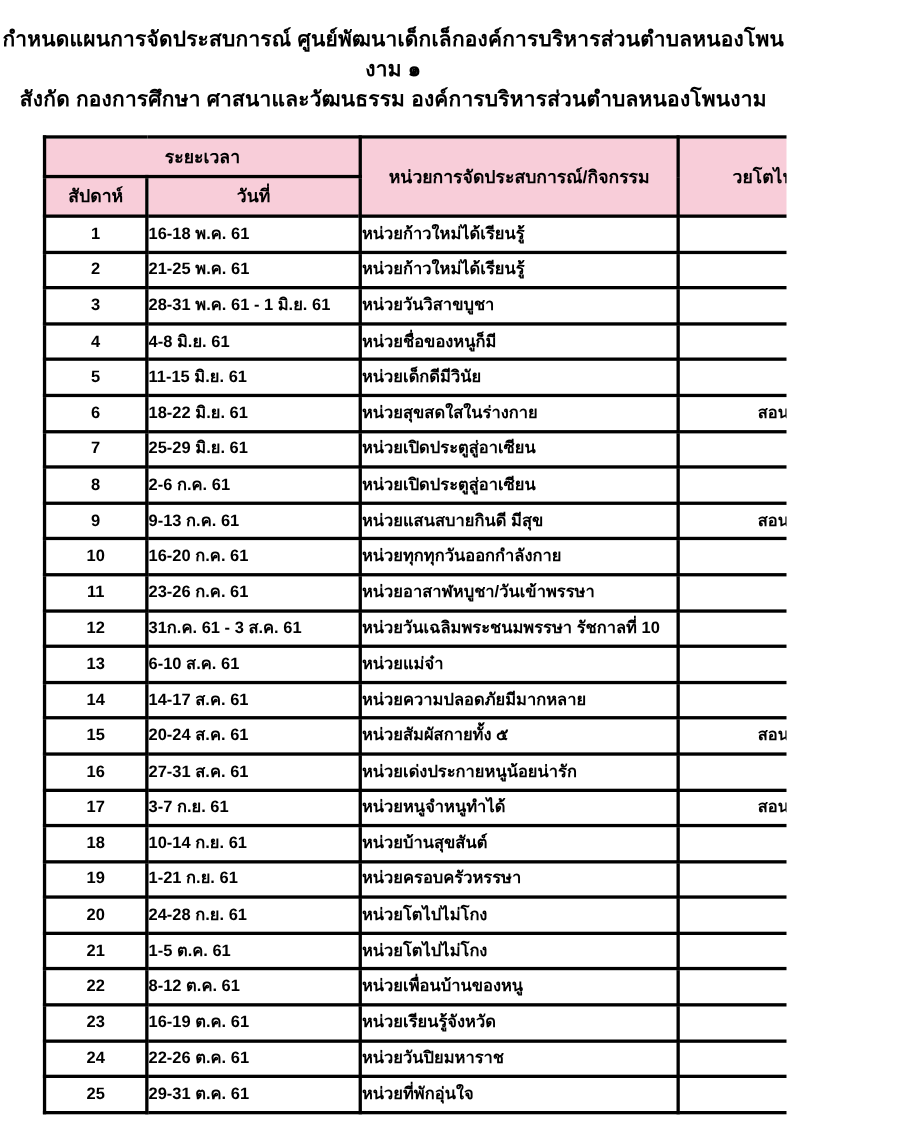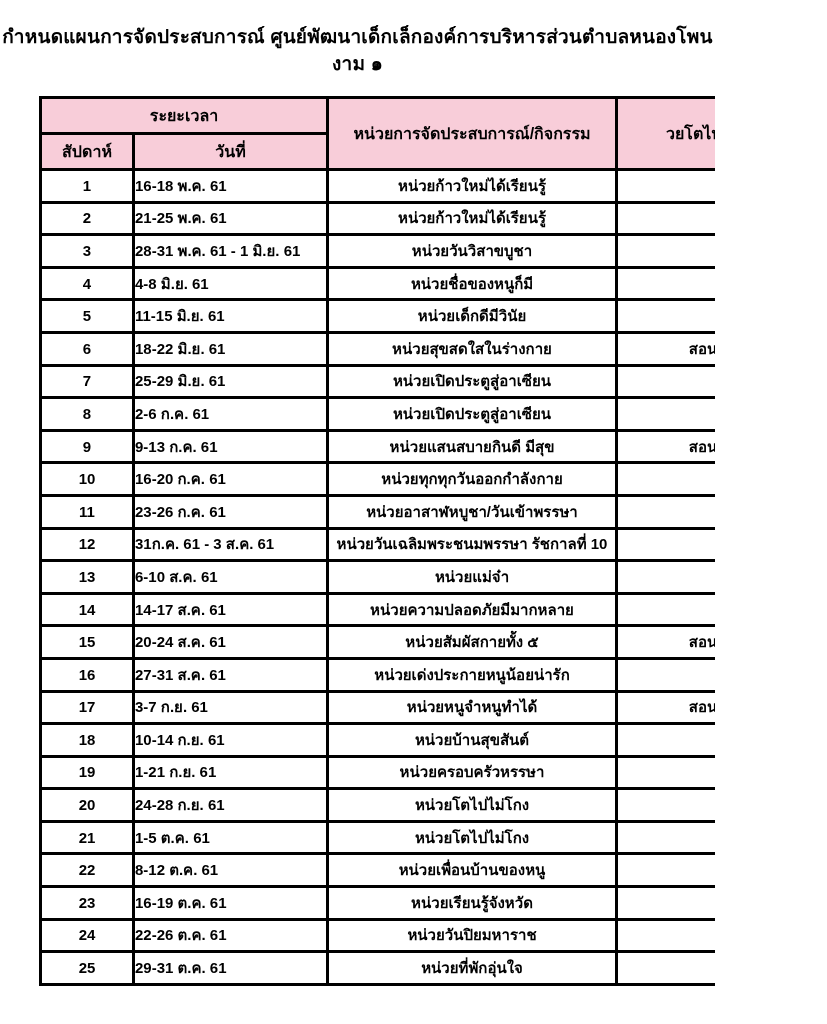--- a/index.html
+++ b/index.html
@@ -42,30 +42,31 @@
   }
   thead tr.header-row-1 th { height: 33px; }
   thead tr.header-row-2 th { height: 33px; }
   table.schedule td {
     font-size: 15px;
     height: 29.6px;
     line-height: 20px;
   }
   td.cell-week { text-align: center; }
   td.cell-date { text-align: left; padding-left: 10px; }
-  td.cell-unit { text-align: center; padding-left: 8px; }
+  td.cell-unit { text-align: left; padding-left: 8px; }
   td.cell-note { text-align: center; font-family: Liberation Serif, serif; }
 </style>
 </head>
 <body>
 
 <div class="page">
 
   <div class="title-block">
     <div>กำหนดแผนการจัดประสบการณ์ ศูนย์พัฒนาเด็กเล็กองค์การบริหารส่วนตำบลหนองโพนงาม ๑</div>
+    <div>สังกัด กองการศึกษา ศาสนาและวัฒนธรรม องค์การบริหารส่วนตำบลหนองโพนงาม</div>
   </div>
 
   <table class="schedule">
     <colgroup>
       <col style="width:93px">
       <col style="width:194px">
       <col style="width:289px">
       <col style="width:173px">
     </colgroup>
     <thead>

